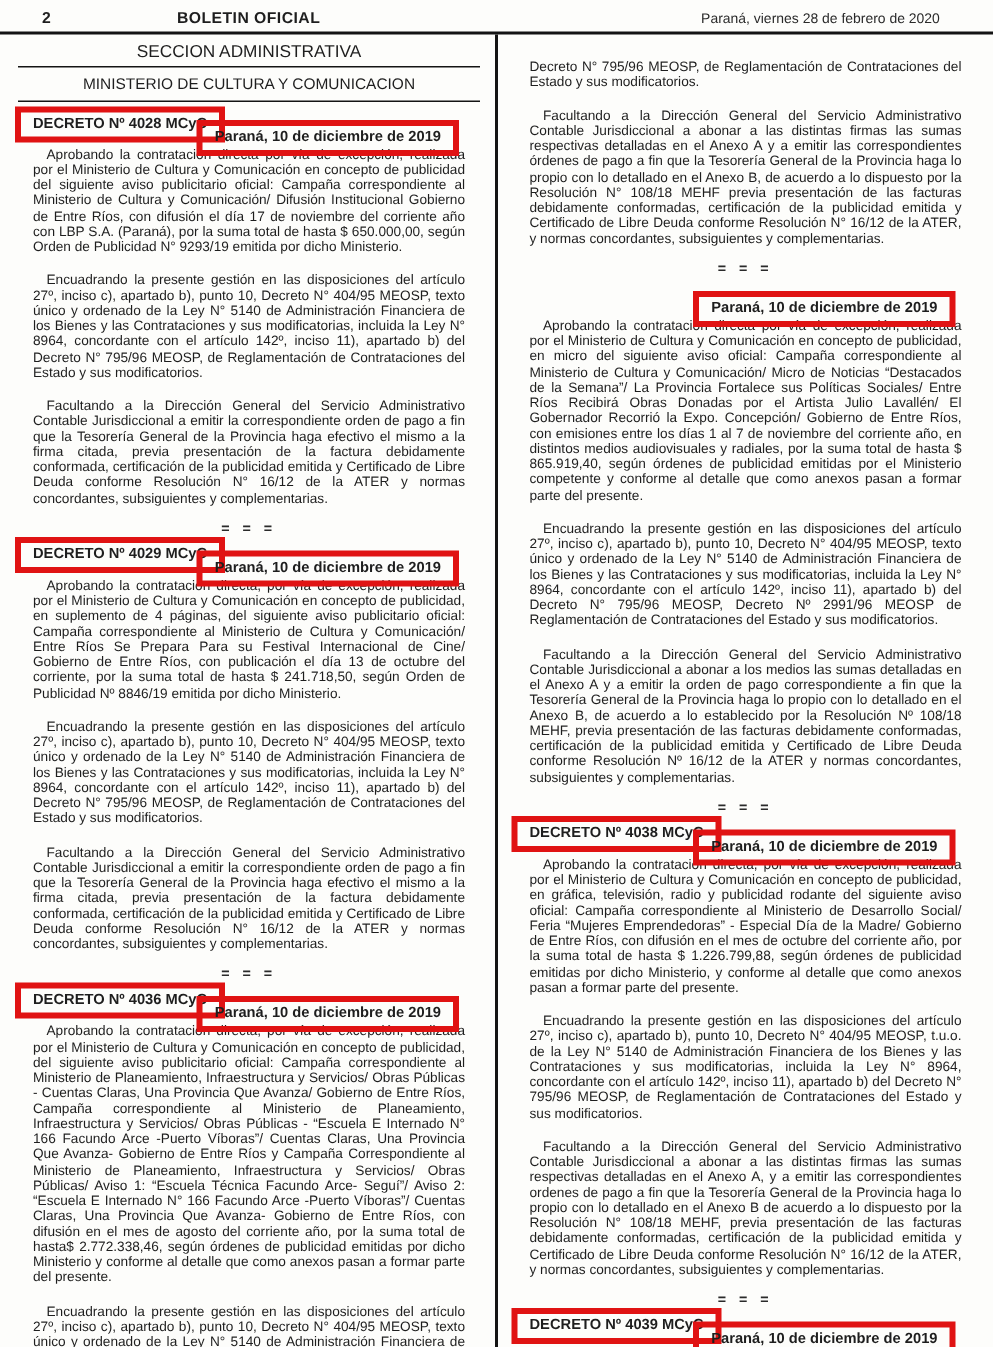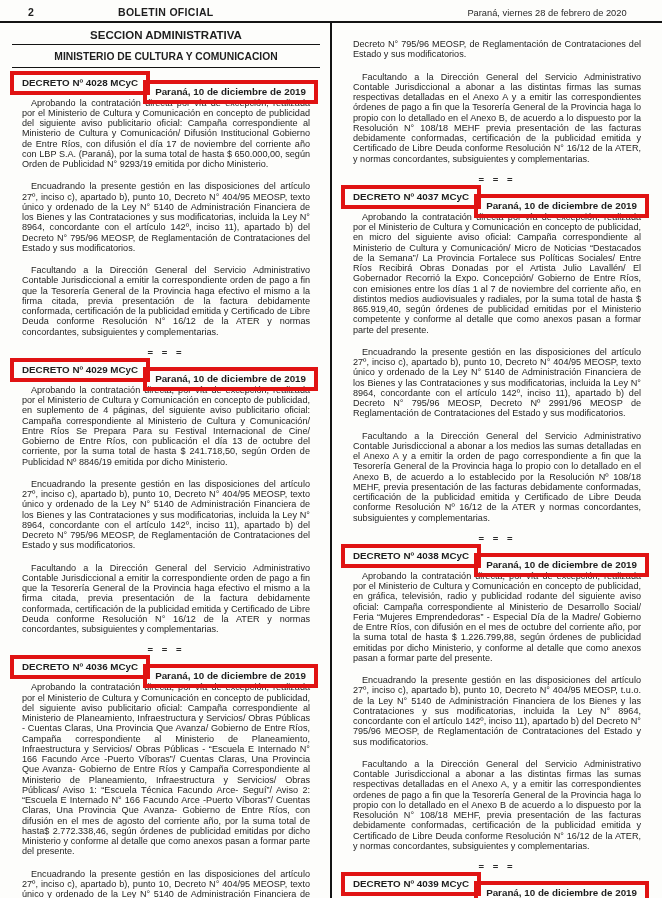--- a/index.html
+++ b/index.html
@@ -18,21 +18,21 @@
   .topbar .pagenum{width:90px;font-weight:bold;font-size:10.5px;padding-left:18px;}
   .topbar .masthead{flex:1;text-align:left;font-weight:bold;font-size:10.5px;letter-spacing:.3px;}
   .topbar .dateline{width:210px;text-align:center;font-size:9.3px;color:#2a2a2a;}
 
   .columns{display:flex;align-items:stretch;}
   .col{box-sizing:border-box;font-size:9.1px;line-height:10.25px;}
   .col-left{width:330px;padding:4px 8px 0 10px;}
   .col-right{width:332px;border-left:2px solid #141414;padding:4px 9px 0 9px;}
 
   .sec-head{
-    text-align:center;font-weight:bold;
+    text-align:center;font-weight:normal;
     border-bottom:1.6px solid #141414;
     margin:0 2px 3px 2px;
   }
   .sec-head.main{font-size:11.5px;padding:3px 0 4px;}
   .sec-head.sub{font-size:10.3px;padding:4px 0 4px;}
 
   p.body{margin:12px;text-align:justify;text-indent:9px;}
   p.body.noindent{text-indent:0;}
 
   .sep{
@@ -40,21 +40,21 @@
     letter-spacing:3px;line-height:8px;margin:3px 0 1px 0;color:#2a2a2a;
   }
 
   .decree-head{position:relative;height:27px;margin-top:1px;z-index:2;}
   .rbox{
     position:absolute;border:4px solid #e01313;
     font-weight:bold;font-size:9.8px;line-height:12px;
     padding:2px 8px;white-space:nowrap;background:transparent;
   }
   .num-box{left:0;top:0;}
-  .date-box{right:4px;top:9px;}
+  .date-box{right:16px;top:9px;}
   .decree-head + p.body{margin-top:0px;}
 </style>
 </head>
 <body>
 
 <div class="topbar">
   <span class="pagenum">2</span>
   <span class="masthead">BOLETIN OFICIAL</span>
   <span class="dateline">Paraná, viernes 28 de febrero de 2020</span>
 </div>
@@ -101,21 +101,20 @@
 
   <div class="col col-right">
 
     <p class="body noindent">Decreto N° 795/96 MEOSP, de Reglamentación de Contrataciones del Estado y sus modificatorios.</p>
     <p class="body">Facultando a la Dirección General del Servicio Administrativo Contable Jurisdiccional a abonar a las distintas firmas las sumas respectivas detalladas en el Anexo A y a emitir las correspondientes órdenes de pago a fin que la Tesorería General de la Provincia haga lo propio con lo detallado en el Anexo B, de acuerdo a lo dispuesto por la Resolución N° 108/18 MEHF previa presentación de las facturas debidamente conformadas, certificación de la publicidad emitida y Certificado de Libre Deuda conforme Resolución N° 16/12 de la ATER, y normas concordantes, subsiguientes y complementarias.</p>
 
     <div class="sep">= = =</div>
 
     <div>
       <div class="decree-head">
-        <span class="rbox num-box">DECRETO Nº 4037 MCyC</span>
         <span class="rbox date-box">Paraná, 10 de diciembre de 2019</span>
       </div>
       <p class="body">Aprobando la contratación directa por vía de excepción, realizada por el Ministerio de Cultura y Comunicación en concepto de publicidad, en micro del siguiente aviso oficial: Campaña correspondiente al Ministerio de Cultura y Comunicación/ Micro de Noticias “Destacados de la Semana”/ La Provincia Fortalece sus Políticas Sociales/ Entre Ríos Recibirá Obras Donadas por el Artista Julio Lavallén/ El Gobernador Recorrió la Expo. Concepción/ Gobierno de Entre Ríos, con emisiones entre los días 1 al 7 de noviembre del corriente año, en distintos medios audiovisuales y radiales, por la suma total de hasta $ 865.919,40, según órdenes de publicidad emitidas por el Ministerio competente y conforme al detalle que como anexos pasan a formar parte del presente.</p>
       <p class="body">Encuadrando la presente gestión en las disposiciones del artículo 27º, inciso c), apartado b), punto 10, Decreto N° 404/95 MEOSP, texto único y ordenado de la Ley N° 5140 de Administración Financiera de los Bienes y las Contrataciones y sus modificatorias, incluida la Ley N° 8964, concordante con el artículo 142º, inciso 11), apartado b) del Decreto N° 795/96 MEOSP, Decreto Nº 2991/96 MEOSP de Reglamentación de Contrataciones del Estado y sus modificatorios.</p>
       <p class="body">Facultando a la Dirección General del Servicio Administrativo Contable Jurisdiccional a abonar a los medios las sumas detalladas en el Anexo A y a emitir la orden de pago correspondiente a fin que la Tesorería General de la Provincia haga lo propio con lo detallado en el Anexo B, de acuerdo a lo establecido por la Resolución Nº 108/18 MEHF, previa presentación de las facturas debidamente conformadas, certificación de la publicidad emitida y Certificado de Libre Deuda conforme Resolución Nº 16/12 de la ATER y normas concordantes, subsiguientes y complementarias.</p>
     </div>
 
     <div class="sep">= = =</div>
 
     <div>

